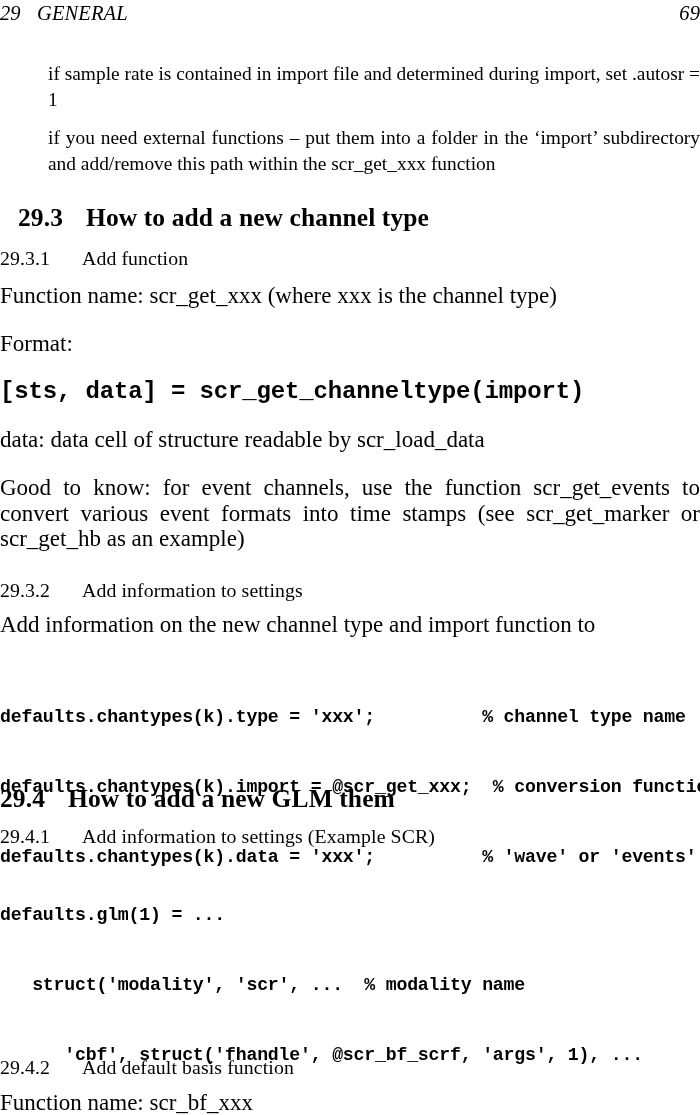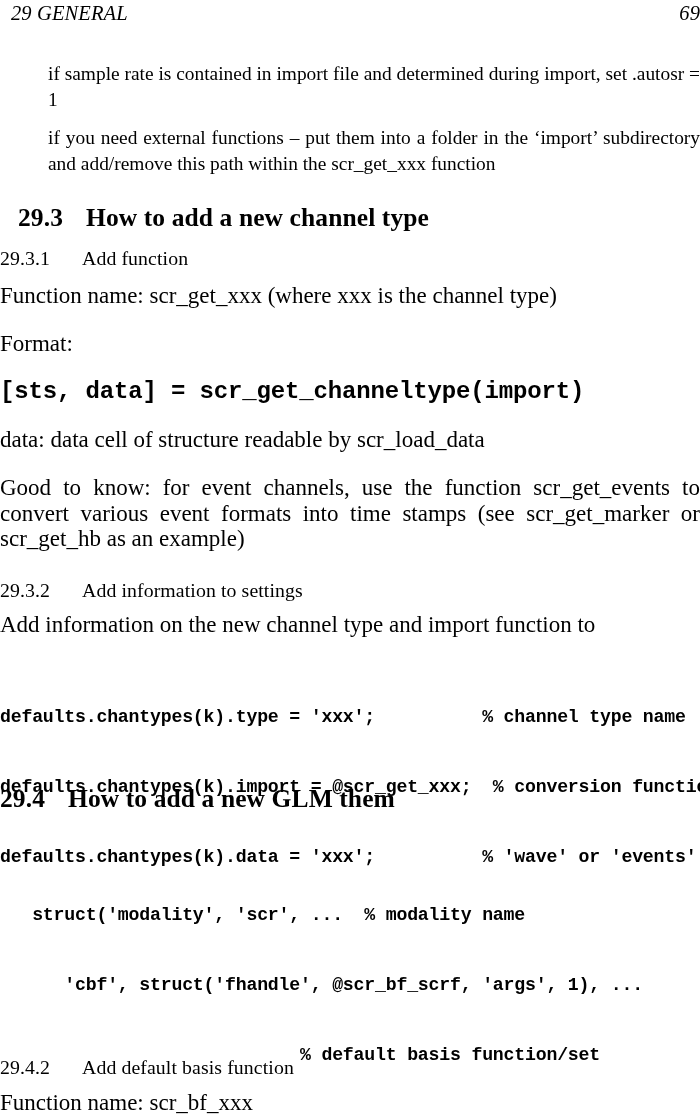--- a/index.html
+++ b/index.html
@@ -32,21 +32,20 @@
     height: 28px;
     font-style: italic;
     font-size: 20.5px;
     line-height: 26px;
     letter-spacing: 0.1px;
   }
   .runhead .rh-num {
     position: absolute;
     left: 0px;
     top: 0px;
-    margin-left: 11px;
   }
   .runhead .rh-title {
     position: absolute;
     left: 37px;
     top: 0px;
   }
   .runhead .rh-page {
     position: absolute;
     right: 0px;
     top: 0px;
@@ -156,22 +155,26 @@
   <div class="codeblock" style="top:660px;">
     <span class="ln">defaults.chantypes(k).type = 'xxx';          % channel type name</span>
     <span class="ln">defaults.chantypes(k).import = @scr_get_xxx;  % conversion function</span>
     <span class="ln">defaults.chantypes(k).data = 'xxx';          % 'wave' or 'events'</span>
   </div>
 
   <div class="h2" style="top:784px;">
     <span class="num">29.4</span><span>How to add a new GLM them</span>
   </div>
 
+  <div class="h3" style="top:824px;">
+    <span class="num">29.4.1</span><span>Add information to settings (Example SCR)</span>
+  </div>
 
   <div class="codeblock" style="top:858px;">
+    <span class="ln">defaults.glm(1) = ...</span>
     <span class="ln">   struct('modality', 'scr', ...  % modality name</span>
     <span class="ln">      'cbf', struct('fhandle', @scr_bf_scrf, 'args', 1), ...</span>
     <span class="ln">                            % default basis function/set</span>
     
     
     
   </div>
 
   <div class="h3" style="top:1055px;">
     <span class="num">29.4.2</span><span>Add default basis function</span>

